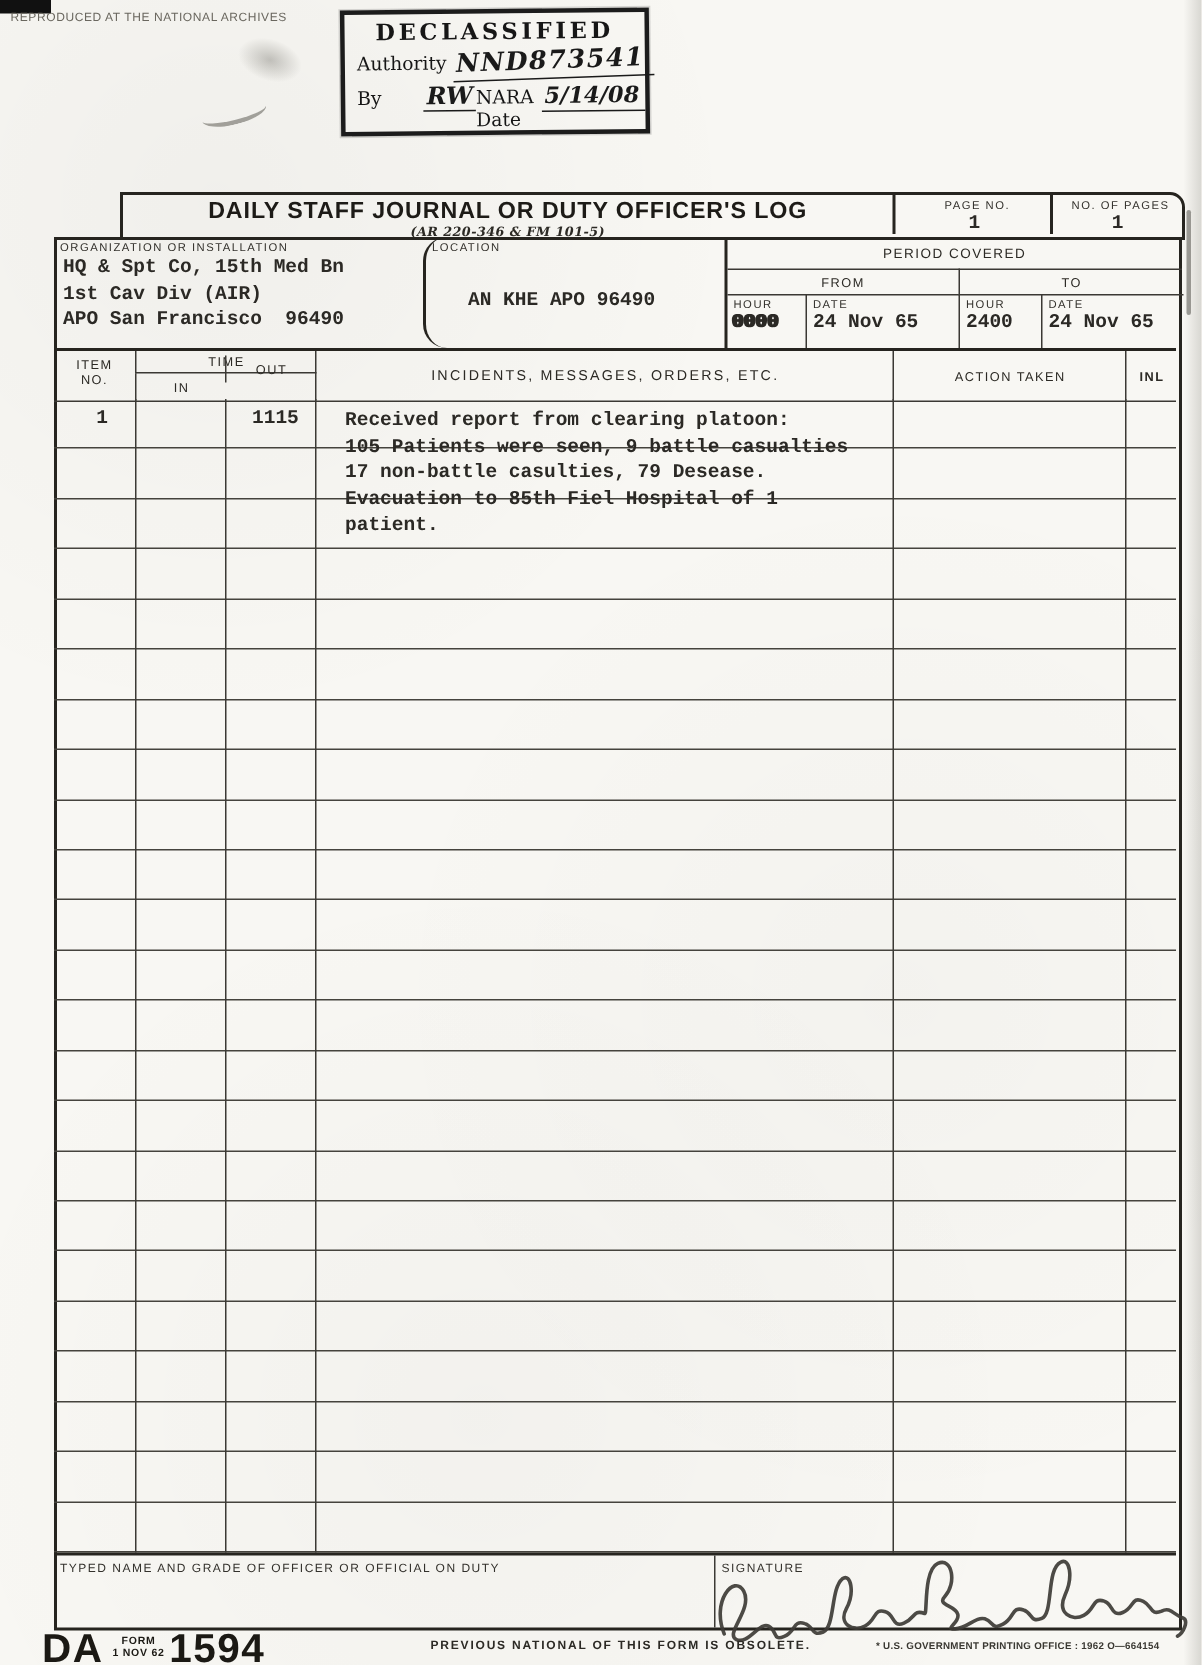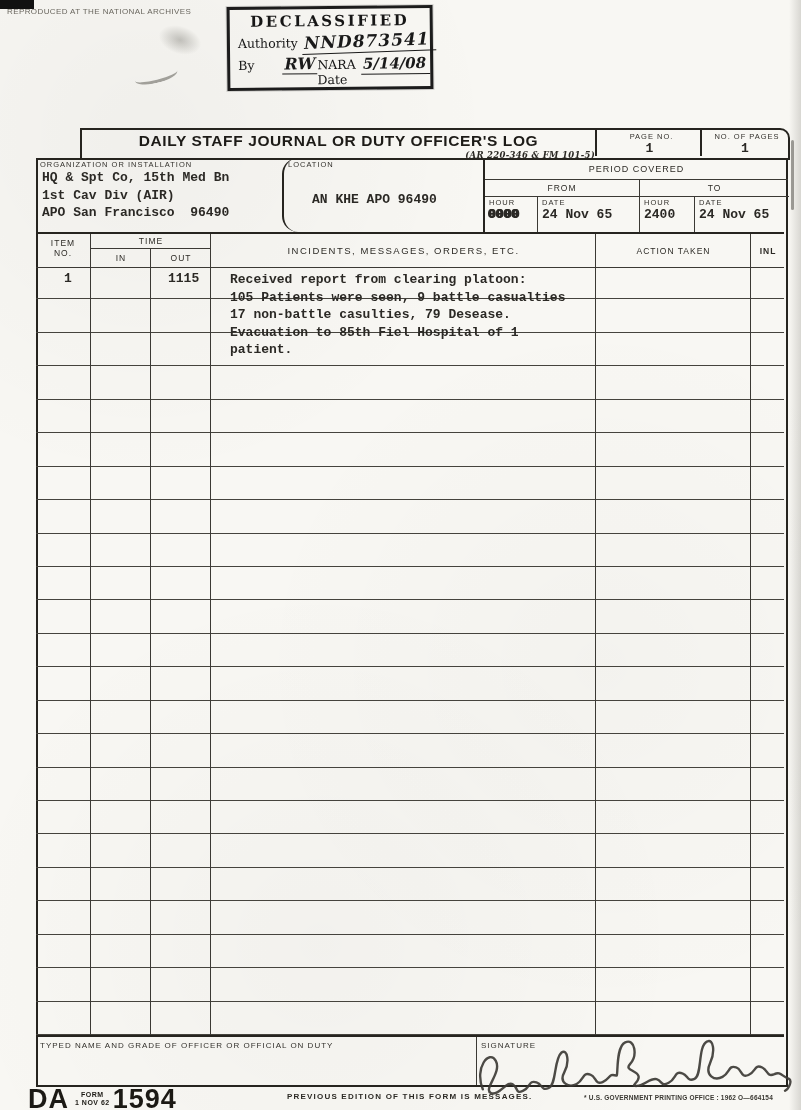--- a/index.html
+++ b/index.html
@@ -33,21 +33,21 @@
   .lbl{font-size:7.5px;letter-spacing:1px;color:#33312c;padding:2px 0 0 4px;}
   .typed{font-family:"Liberation Mono","DejaVu Sans Mono",monospace;font-weight:700;font-size:13px;color:#2b2925;}
   .tline{line-height:17.5px;height:17.5px;white-space:pre;}
   .ctr{display:flex;align-items:center;justify-content:center;}
   .hdr-cell{position:absolute;font-size:8.5px;letter-spacing:1px;color:#2c2a25;}
   .vline{position:absolute;width:1px;background:#3b3934;}
   .body-row{border-bottom:1px solid #45433d;flex:1;}
   .overstruck{text-shadow:.8px 0 0 currentColor,-.8px 0 0 currentColor;}
   .title-text{font-weight:700;font-size:15.5px;letter-spacing:.6px;color:#1d1b17;text-align:center;}
   .subtitle-text{font-family:"DejaVu Serif","Liberation Serif",serif;font-style:italic;font-weight:700;
-                 font-size:8.5px;text-align:right;color:#2c2a25;margin-top:0px;letter-spacing:.3px;}
+                 font-size:8.5px;text-align:center;color:#2c2a25;margin-top:0px;letter-spacing:.3px;}
   .footer-big{font-weight:700;font-size:27px;letter-spacing:1px;color:#1b1914;font-family:"Liberation Sans",sans-serif;}
   .footer-small{font-size:7px;font-weight:700;letter-spacing:.5px;color:#1b1914;line-height:7.5px;}
   .obsolete{font-size:8px;font-weight:700;letter-spacing:1.2px;color:#2c2a25;}
   .gpo{font-size:6.5px;font-weight:700;letter-spacing:.2px;color:#3a3832;}
   .sig-svg{position:absolute;left:468px;top:1026px;transform:rotate(-2deg);}
 </style>
 </head>
 <body>
 
 <div id="page">
@@ -124,21 +124,21 @@
     </div>
   </div>
 
   <div class="abs" style="left:36px;top:232px;width:748px;height:33px;border-top:2px solid #26241f;border-bottom:1px solid #3b3934;">
     <div class="hdr-cell" style="left:0;top:0;width:54px;height:33px;text-align:center;padding-top:4px;">
       <div>ITEM</div>
       <div>NO.</div>
     </div>
     <div class="hdr-cell ctr" style="left:54px;top:0;width:120px;height:14px;border-left:1px solid #3b3934;border-bottom:1px solid #3b3934;">TIME</div>
     <div class="hdr-cell ctr" style="left:54px;top:15px;width:60px;height:18px;border-left:1px solid #3b3934;">IN</div>
-    <div class="hdr-cell ctr" style="left:114px;top:15px;width:60px;height:18px;border-left:1px solid #3b3934;">OUT</div>
+    <div class="hdr-cell ctr" style="left:114px;top:3px;width:60px;height:18px;border-left:1px solid #3b3934;">OUT</div>
     <div class="hdr-cell ctr" style="left:174px;top:0;width:385px;height:33px;border-left:1px solid #3b3934;font-size:9.5px;letter-spacing:1.5px;">INCIDENTS, MESSAGES, ORDERS, ETC.</div>
     <div class="hdr-cell ctr" style="left:559px;top:0;width:155px;height:33px;border-left:1px solid #3b3934;">ACTION TAKEN</div>
     <div class="hdr-cell ctr" style="left:714px;top:0;width:34px;height:33px;border-left:1px solid #3b3934;font-weight:700;">INL</div>
   </div>
 
   <div class="abs" style="left:36px;top:266px;width:748px;height:769px;display:flex;flex-direction:column;">
       <div class="body-row"></div>
       <div class="body-row"></div>
       <div class="body-row"></div>
       <div class="body-row"></div>
@@ -198,16 +198,16 @@
   </svg>
 
   <div class="abs" style="left:28px;top:1084px;display:flex;align-items:flex-start;">
     <span class="footer-big">DA</span>
     <span class="footer-small" style="margin:7px 3px 0 6px;text-align:center;">
       <span>FORM</span><br>
       <span>1 NOV 62</span>
     </span>
     <span class="footer-big">1594</span>
   </div>
-  <div class="abs obsolete" style="left:287px;top:1092px;">PREVIOUS EDITION OF THIS FORM IS MESSAGES.</div>
+  <div class="abs obsolete" style="left:287px;top:1092px;">PREVIOUS NATIONAL OF THIS FORM IS OBSOLETE.</div>
   <div class="abs gpo" style="left:584px;top:1094px;">* U.S. GOVERNMENT PRINTING OFFICE : 1962 O—664154</div>
 
 </div>
 
 </body></html>

